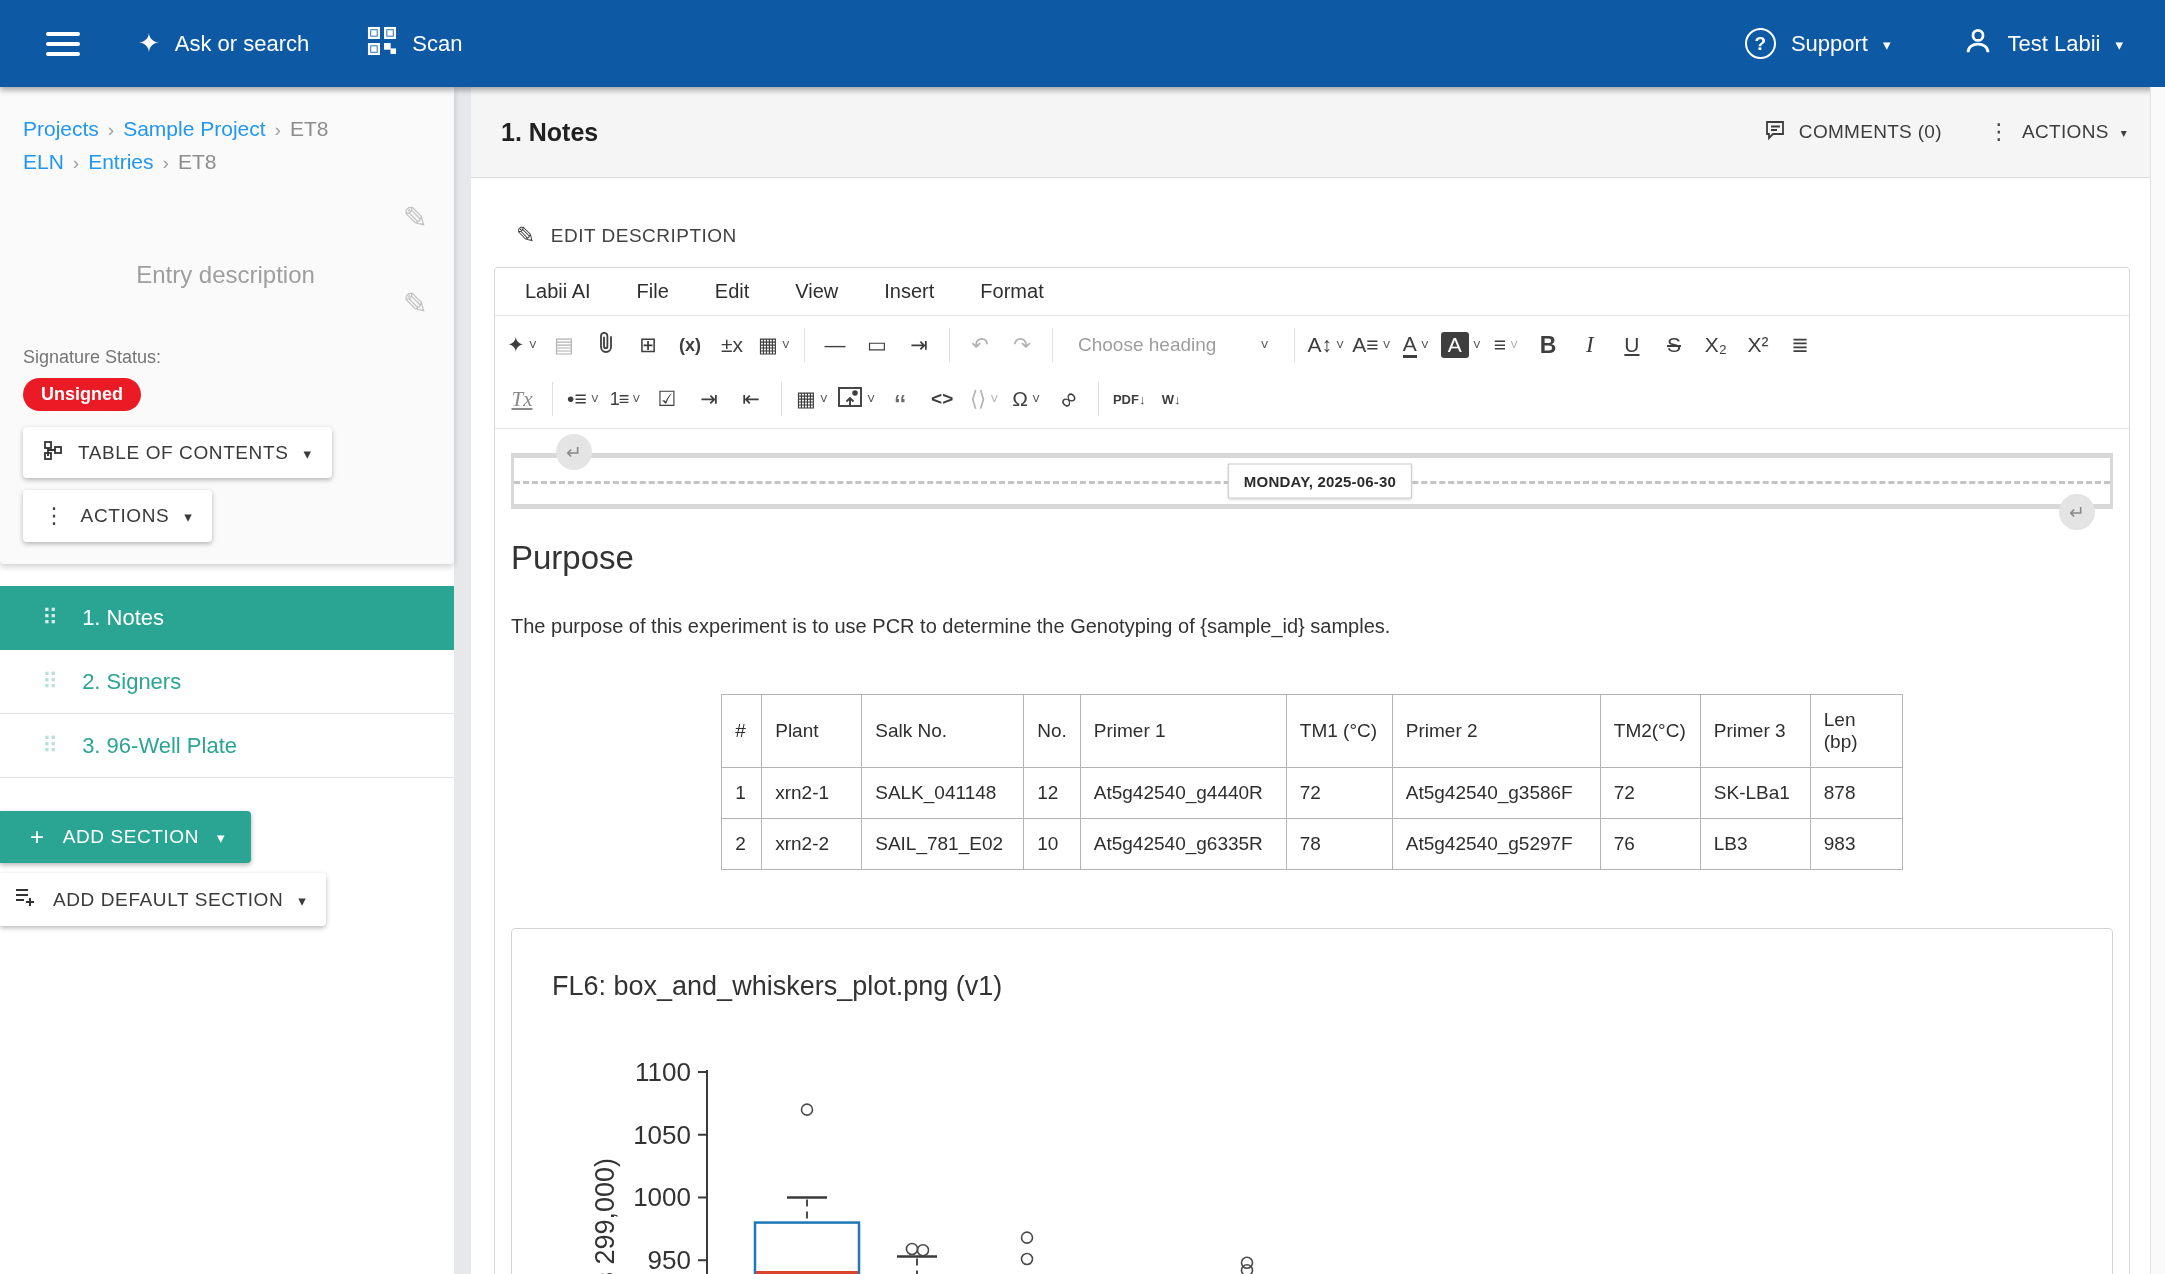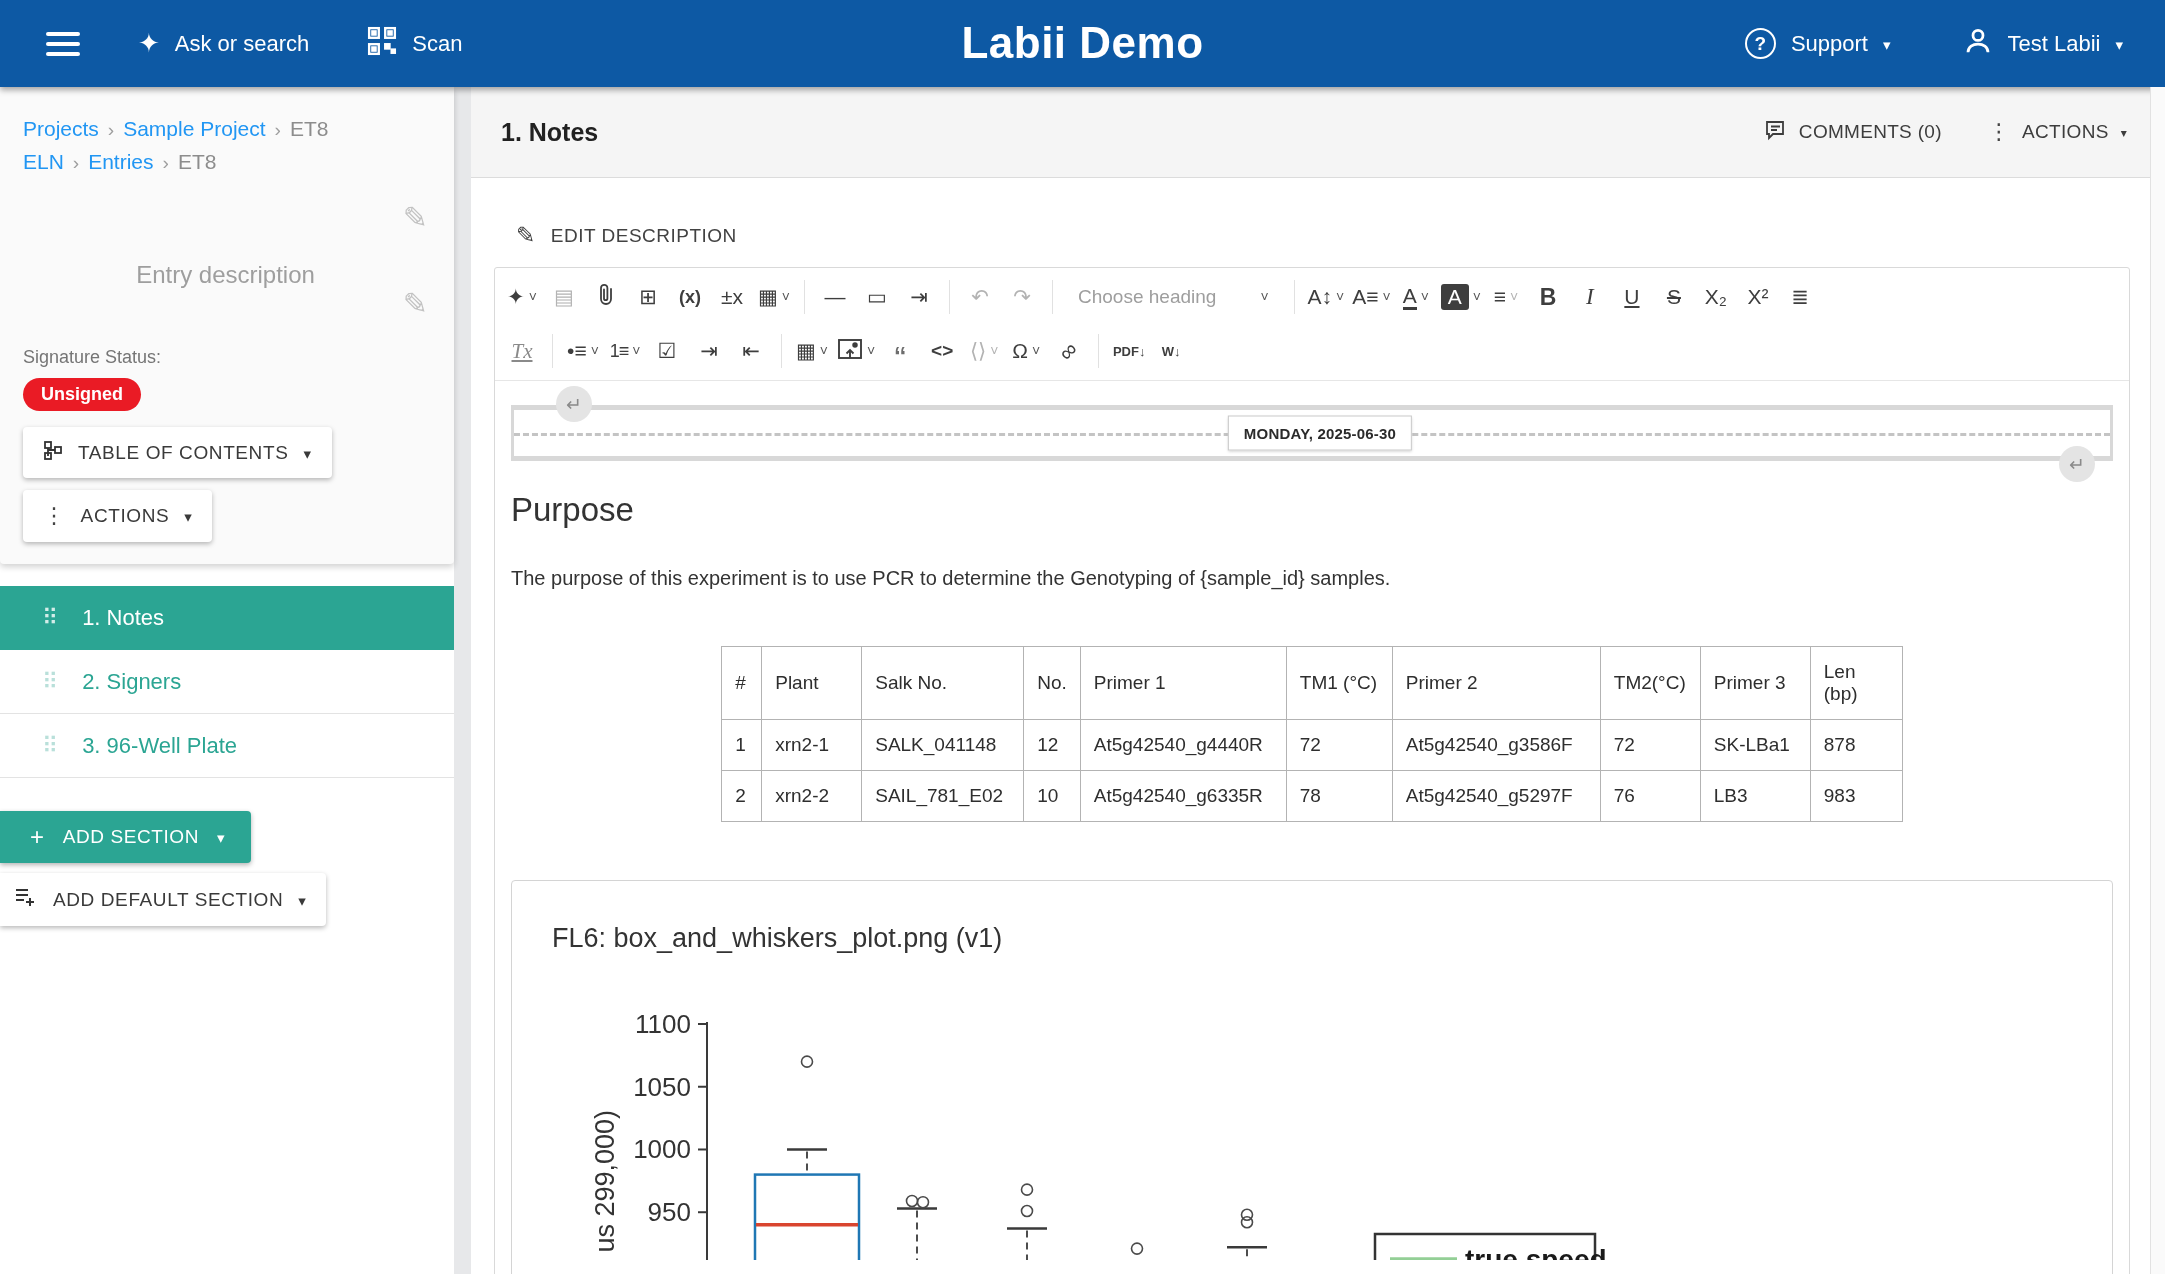--- a/index.html
+++ b/index.html
@@ -148,21 +148,20 @@
           <rect x="5" y="5" width="3" height="3" fill="#fff"></rect>
             <rect x="20" y="5" width="3" height="3" fill="#fff"></rect>
           <rect x="5" y="20" width="3" height="3" fill="#fff"></rect>
           <rect x="17" y="17" width="4" height="4" fill="#fff"></rect>
             <rect x="23" y="22" width="3" height="3" fill="#fff"></rect>
         </svg>
       </span>
       <span>Scan</span>
     </div>
   </div>
-  <div class="h-title">Labii Demo</div>
   <div class="h-right">
     <div class="h-item">
       <span class="help-circle">?</span>
       <span>Support</span>
       <span class="caret">▾</span>
     </div>
     <div class="h-item">
       <span>
         <svg width="30" height="30" viewBox="0 0 24 24" fill="none" stroke="#ffffff" stroke-width="2.2">
           <circle cx="12" cy="7.5" r="4"></circle>
@@ -273,20 +272,28 @@
       </div>
     </div>
 
     <div class="content">
       <div class="edit-row">
         <span class="pencil">✎</span>
         <span>EDIT DESCRIPTION</span>
       </div>
 
       <div class="editor">
+        <div class="menubar">
+          <span>Labii AI</span>
+          <span>File</span>
+          <span>Edit</span>
+          <span>View</span>
+          <span>Insert</span>
+          <span>Format</span>
+        </div>
 
         <div class="toolbars">
           <div class="tbar">
             <span class="tbtn">
                 <span>✦</span>
                 <span class="chev">˅</span>
               </span>
             <span class="tbtn gray">
                 <span>▤</span>
               </span>

